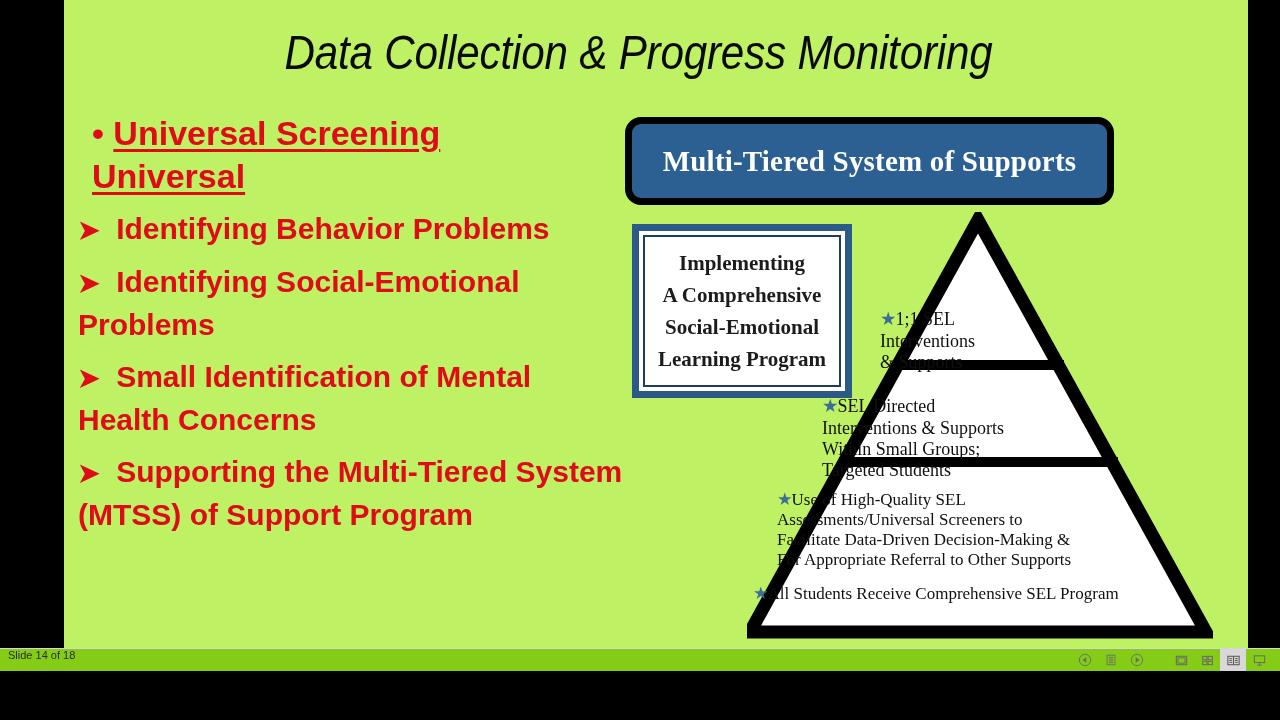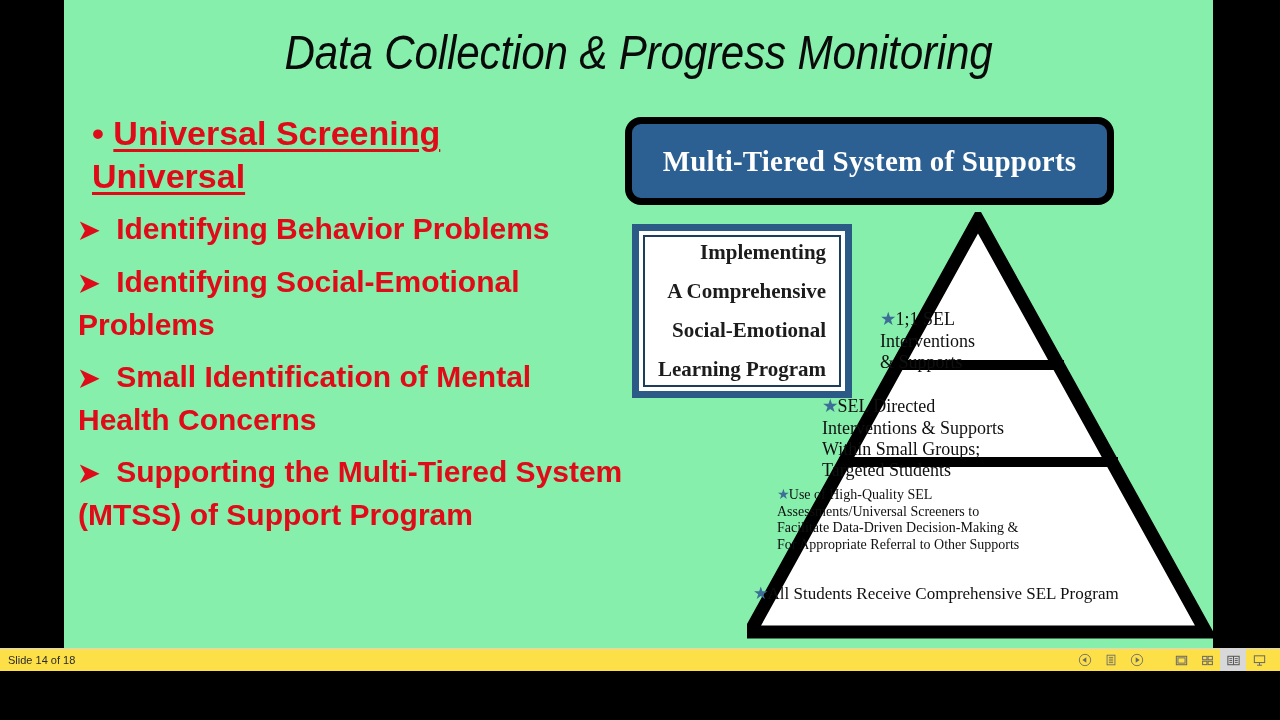--- a/index.html
+++ b/index.html
@@ -21,22 +21,23 @@
     background: #000000;
   }
 
   
   #slide {
     position: absolute;
     left: 64px;
     top: 0px;
     width: 1149px;
     height: 648px;
-    background: #86efac;
+    background: #bef264;
     overflow: hidden;
+    padding-left: 35px;
   }
 
   
   #slide-title {
     position: absolute;
     left: 0px;
     top: 22px;
     width: 1149px;
     text-align: center;
     font-family: "Liberation Sans Narrow", "Liberation Sans", sans-serif;
@@ -128,23 +129,23 @@
     border: 2px solid #1d3d5c;
     box-sizing: border-box;
     display: flex;
     align-items: center;
     justify-content: center;
   }
   #impl-text {
     font-family: "Liberation Serif", serif;
     font-weight: bold;
     font-size: 21px;
-    line-height: 39px;
+    line-height: 32px;
     color: #1c1c1c;
-    text-align: right;
+    text-align: center;
     white-space: pre-line;
   }
 
   
   #pyramid-wrap {
     position: absolute;
     left: 683px;
     top: 212px;
     width: 466px;
     height: 428px;
@@ -173,40 +174,40 @@
   #tier1-text {
     left: 133px; top: 76px; width: 200px;
     font-size: 18px;
   }
   #tier2-text {
     left: 75px; top: 163px; width: 316px;
     font-size: 18px;
   }
   #tier3-text {
     left: 30px; top: 258px; width: 406px;
-    font-size: 14px;
+    font-size: 17px;
   }
   #tier4-text {
     left: 6px; top: 343px; width: 454px;
     font-size: 17px;
     line-height: 1.52;
   }
 
   
   #statusbar {
     position: absolute;
     left: 0;
     top: 648px;
     width: 1280px;
     height: 23px;
-    background: #fde047;
+    background: #84cc16;
     border-top: 1px solid #d6d6d6;
     box-sizing: border-box;
     display: flex;
-    align-items: center;
+    align-items: flex-start;
   }
   #slide-counter {
     font-size: 11px;
     color: #2b2b2b;
     padding-left: 8px;
     font-family: "Liberation Sans", sans-serif;
     white-space: nowrap;
   }
   #sb-spacer { flex: 1 1 auto; }
   .sb-group {

